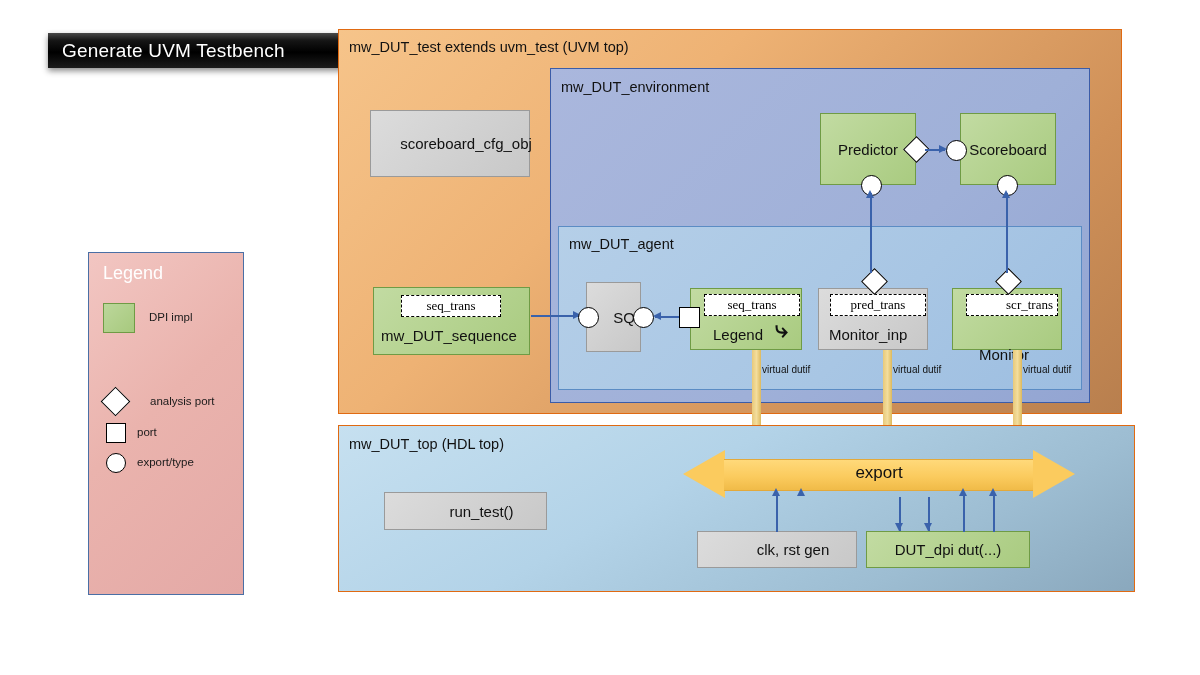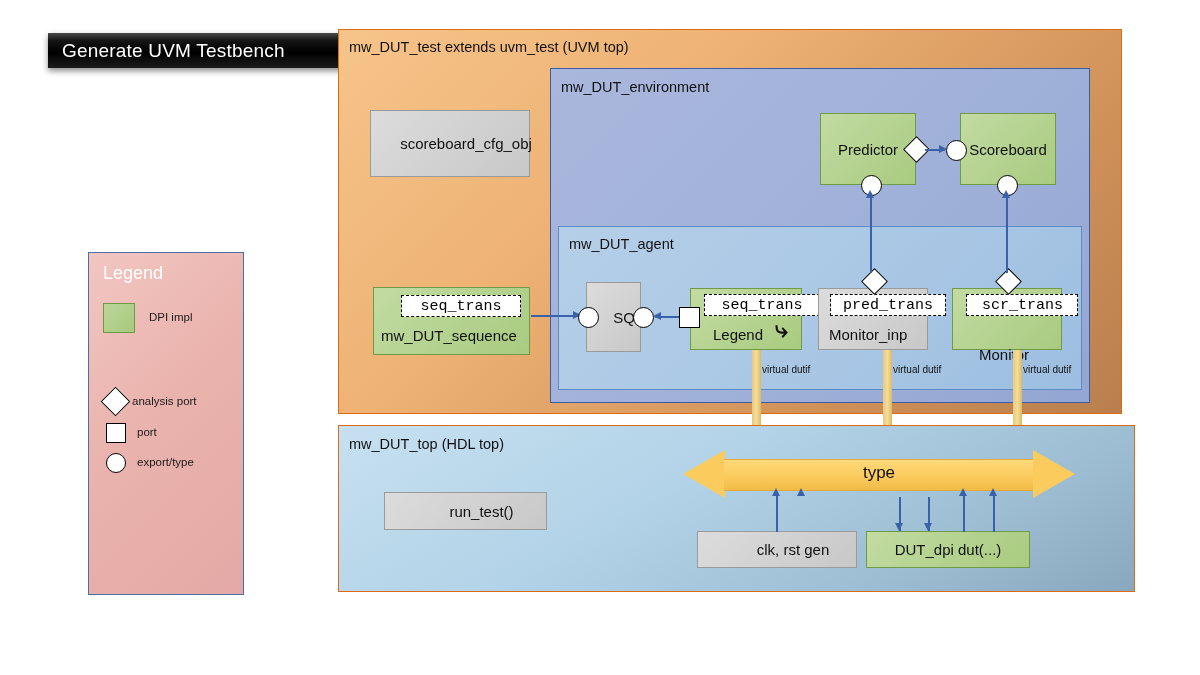--- a/index.html
+++ b/index.html
@@ -59,23 +59,23 @@
   
   .node{
     position:absolute;box-sizing:border-box;display:flex;
     align-items:center;justify-content:center;font-size:15px;color:#111;
   }
   .node.gray{background:linear-gradient(135deg,#dcdcdc,#c8c8c8);border:1px solid #9a9a9a;padding-left:32px;}
   .node.green{background:linear-gradient(135deg,#c2dba2,#a9cb80);border:1px solid #6f9b45;}
 
   .trans-tag{
     position:absolute;background:#fff;border:1.6px dashed #000;
-    font-size:15px;font-family:Liberation Mono, monospace;color:#000;
+    font-size:13px;font-family:Liberation Serif, serif;color:#000;
     display:flex;align-items:center;justify-content:center;
-    padding:1px 14px;white-space:nowrap;
+    padding:1px 4px;white-space:nowrap;
   }
   .node-label{position:absolute;font-size:15px;color:#111;white-space:nowrap;}
 
   
   .port-circle{position:absolute;width:19px;height:19px;background:#fff;border:1.6px solid #000;border-radius:50%;}
   .port-square{position:absolute;width:19px;height:19px;background:#fff;border:1.6px solid #000;}
   .port-diamond{position:absolute;width:17px;height:17px;background:#fff;border:1.6px solid #000;transform:rotate(45deg);}
 
   
   .vline{position:absolute;background:#3a62ab;width:1.6px;}
@@ -113,21 +113,21 @@
   <div id="legend-title">Legend</div>
 
   <div class="lg-row" style="left:14px;top:50px;">
     <span class="lg-swatch-green"></span>
     <span class="lg-label" style="margin-left:14px;">DPI impl</span>
   </div>
 
 
   <div class="lg-row" style="left:16px;top:138px;">
     <span class="lg-diamond"></span>
-    <span class="lg-label" style="margin-left:6px;">analysis port</span>
+    <span class="lg-label" style="margin-left:24px;">analysis port</span>
   </div>
 
   <div class="lg-row" style="left:17px;top:170px;">
     <span class="lg-square"></span>
     <span class="lg-label" style="margin-left:11px;">port</span>
   </div>
 
   <div class="lg-row" style="left:17px;top:200px;">
     <span class="lg-circle"></span>
     <span class="lg-label" style="margin-left:11px;">export/type</span>
@@ -228,21 +228,21 @@
 </div>
 
 <div class="abs node gray" style="left:384px;top:492px;width:163px;height:38px;">
   <span>run_test()</span>
 </div>
 
 <div id="dutif-bus">
   <div class="dutif-head" id="dutif-head-left"></div>
   <div id="dutif-bar"></div>
   <div class="dutif-head" id="dutif-head-right"></div>
-  <div id="dutif-label">type</div>
+  <div id="dutif-label">export</div>
 </div>
 
 <div class="abs node gray" style="left:697px;top:531px;width:160px;height:37px;">
   <span>clk, rst gen</span>
 </div>
 
 <div class="abs node green" style="left:866px;top:531px;width:164px;height:37px;">
   <span>DUT_dpi dut(...)</span>
 </div>
 

